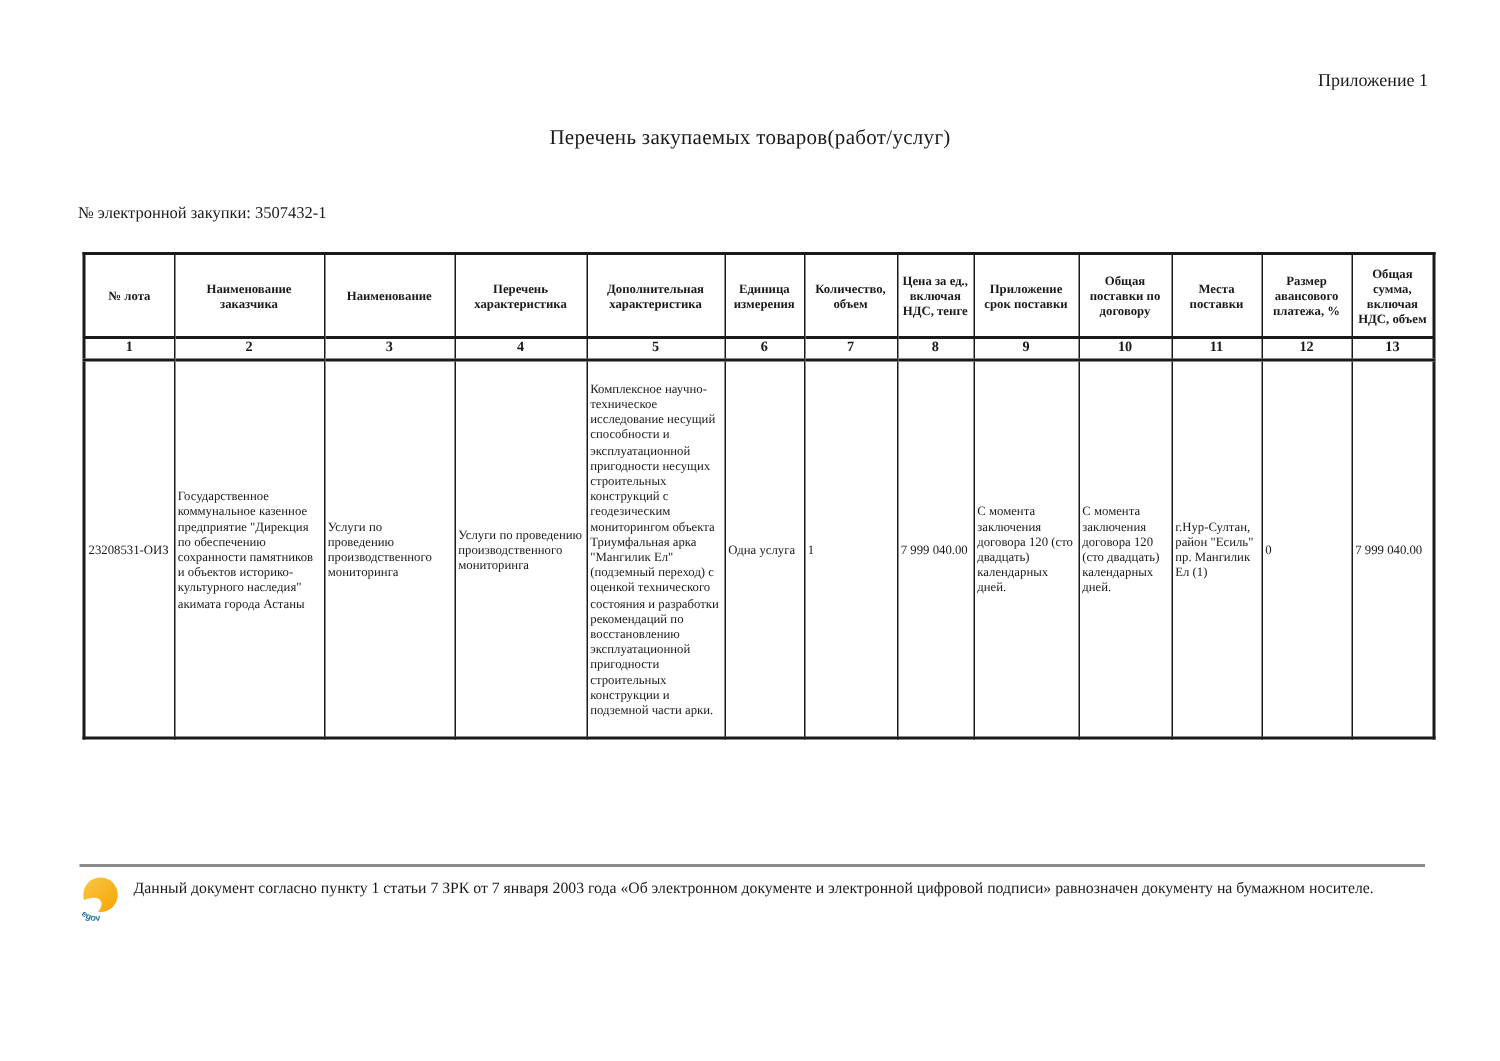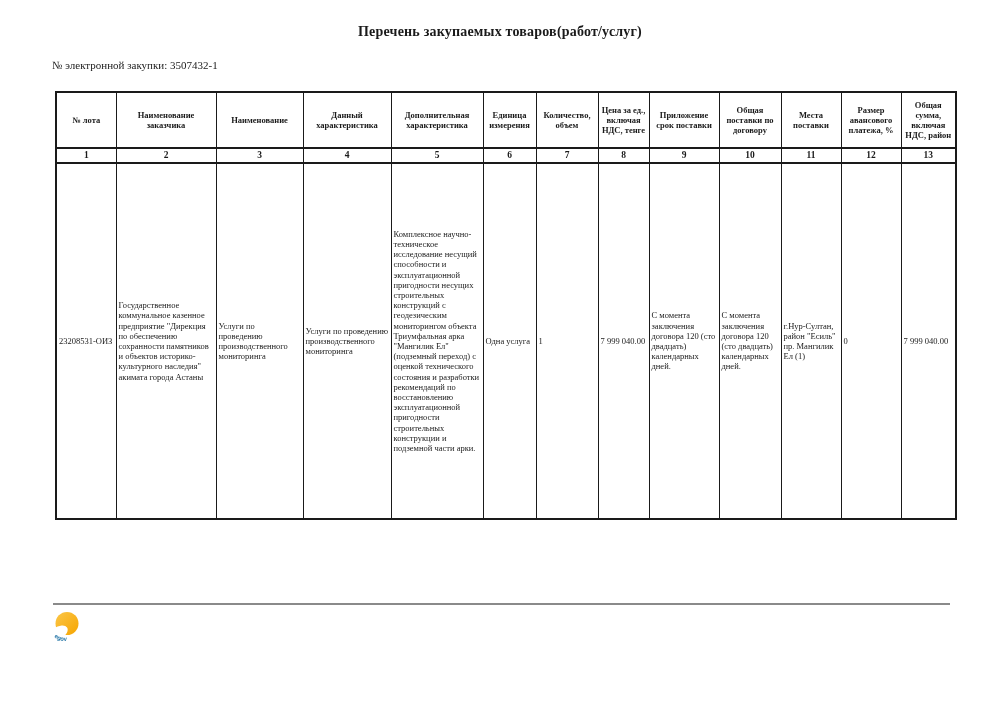--- a/index.html
+++ b/index.html
@@ -15,25 +15,25 @@
   .annex {
     margin-top: 46px;
     padding-right: 48px;
     text-align: right;
     font-size: 12px;
   }
   .title {
     margin-top: 24px;
     text-align: center;
     font-size: 14px;
-    font-weight: bold;
+    font-weight: normal;
     letter-spacing: 0.2px;
   }
   .meta {
-    margin: 16px 0 0 52px;
+    margin: 32px 0 0 52px;
     font-size: 11px;
     line-height: 18px;
   }
 
   table.goods-table {
     margin: 17px 45px 0 55px;
     width: 900px;
     table-layout: fixed;
     border-collapse: collapse;
     border: 2px solid #1a1a1a;
@@ -54,21 +54,21 @@
   }
   .row-numbers td {
     height: 15px;
     font-weight: bold;
     font-size: 9.5px;
     text-align: center;
     padding: 0;
     border-bottom: 2px solid #1a1a1a;
   }
   .row-data td {
-    height: 356px;
+    height: 252px;
     text-align: left;
     padding: 1px 2px;
   }
 
   .footer {
     margin: 83px 0 0 53px;
     width: 897px;
     border-top: 2px solid #8a8a8a;
     padding-top: 5px;
     display: flex;
@@ -85,20 +85,21 @@
     line-height: 16px;
     padding-top: 2px;
     max-width: 880px;
   }
 </style>
 </head>
 <body>
 
 <div class="page">
 
+  <div class="annex">Приложение 1</div>
 
   <h1 class="title">Перечень закупаемых товаров(работ/услуг)</h1>
 
   <div class="meta">
     <div>№ электронной закупки: 3507432-1</div>
   </div>
 
   <table class="goods-table">
     <colgroup>
       <col style="width:60px">
@@ -113,30 +114,30 @@
       <col style="width:62px">
         <col style="width:60px">
         <col style="width:60px">
       <col style="width:55px">
     </colgroup>
     <thead>
       <tr class="row-headers">
         <th>№ лота</th>
         <th>Наименование заказчика</th>
         <th>Наименование</th>
-        <th>Данный характеристика</th>
+        <th>Перечень характеристика</th>
         <th>Дополнительная характеристика</th>
         <th>Единица измерения</th>
         <th>Количество, объем</th>
         <th>Цена за ед., включая НДС, тенге</th>
         <th>Приложение срок поставки</th>
         <th>Общая поставки по договору</th>
         <th>Места поставки</th>
         <th>Размер авансового платежа, %</th>
-        <th>Общая сумма, включая НДС, район</th>
+        <th>Общая сумма, включая НДС, объем</th>
       </tr>
       <tr class="row-numbers">
         <td>1</td>
         <td>2</td>
         <td>3</td>
         <td>4</td>
         <td>5</td>
         <td>6</td>
         <td>7</td>
         <td>8</td>
@@ -176,15 +177,16 @@
           </linearGradient>
           <path id="egov-curve" d="M 1,27 Q 8,33 17,30"></path>
         </defs>
         <circle cx="14" cy="13.5" r="11.5" fill="url(#lg-orange)"></circle>
         <ellipse cx="4" cy="24" rx="12" ry="6.5" transform="rotate(-33 4 24)" fill="#ffffff"></ellipse>
         <text font-family="Liberation Sans, sans-serif" font-size="6" font-weight="bold" fill="#2877A8">
           <textPath xlink:href="#egov-curve" href="#egov-curve">egov</textPath>
         </text>
       </svg>
     </span>
+    <div class="footer-text">Данный документ согласно пункту 1 статьи 7 ЗРК от 7 января 2003 года «Об электронном документе и электронной цифровой подписи» равнозначен документу на бумажном носителе.</div>
   </div>
 
 </div>
 
 </body></html>

